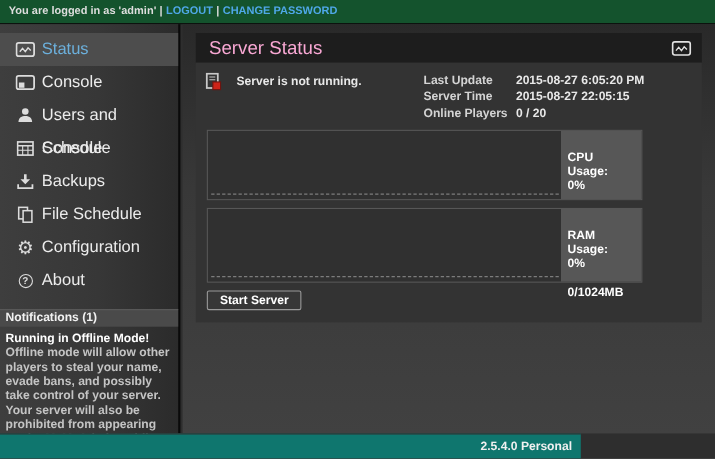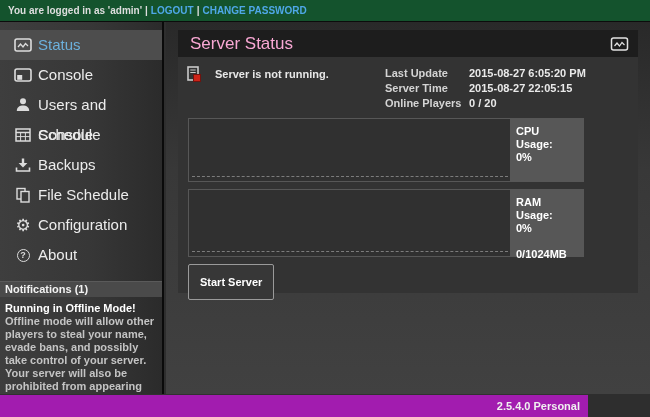--- a/index.html
+++ b/index.html
@@ -90,34 +90,34 @@
   .chart-box.cpu { top:61px; height:64px; }
   .chart-box.ram { top:132px; height:68px; }
   .chart-area { position:absolute; left:0; top:0; bottom:0; right:73px; }
   .zero-line {
     position:absolute; left:3px; right:2px; bottom:4px;
     border-top:1px dashed #8a8a8a; opacity:.85;
   }
   .usage-panel {
     position:absolute; right:0; top:0; bottom:0; width:73px;
     background:var(--usage-panel-bg,#575757);
-    padding:6px 6px; font-size:11px; font-weight:bold; color:#fff; line-height:13px;
+    padding:18px 6px; font-size:11px; font-weight:bold; color:#fff; line-height:13px;
   }
   .usage-detail { margin-top:13px; }
   .start-button {
-    position:absolute; left:10px; top:207px; height:36px;
+    position:absolute; left:10px; top:207px; height:18px;
     background:#373737; border:1px solid #9a9a9a; border-radius:2px;
     font-family:"Liberation Sans", sans-serif;
     font-size:11px; font-weight:bold; color:#ffffff;
     padding:2px 11px; cursor:pointer;
   }
   
   .footer {
-    position:absolute; left:0; bottom:0; width:588px; height:23px;
-    background:#a21caf; border-top:1px solid #313131;
+    position:absolute; left:0; bottom:0; width:528px; height:23px;
+    background:#0f766e; border-top:1px solid #313131;
   }
   .footer-version {
     position:absolute; right:8px; top:0; line-height:22px;
     font-size:11px; font-weight:bold; color:#f0f0f0;
   }
   svg { display:block; }
 </style>
 </head>
 <body>
 

